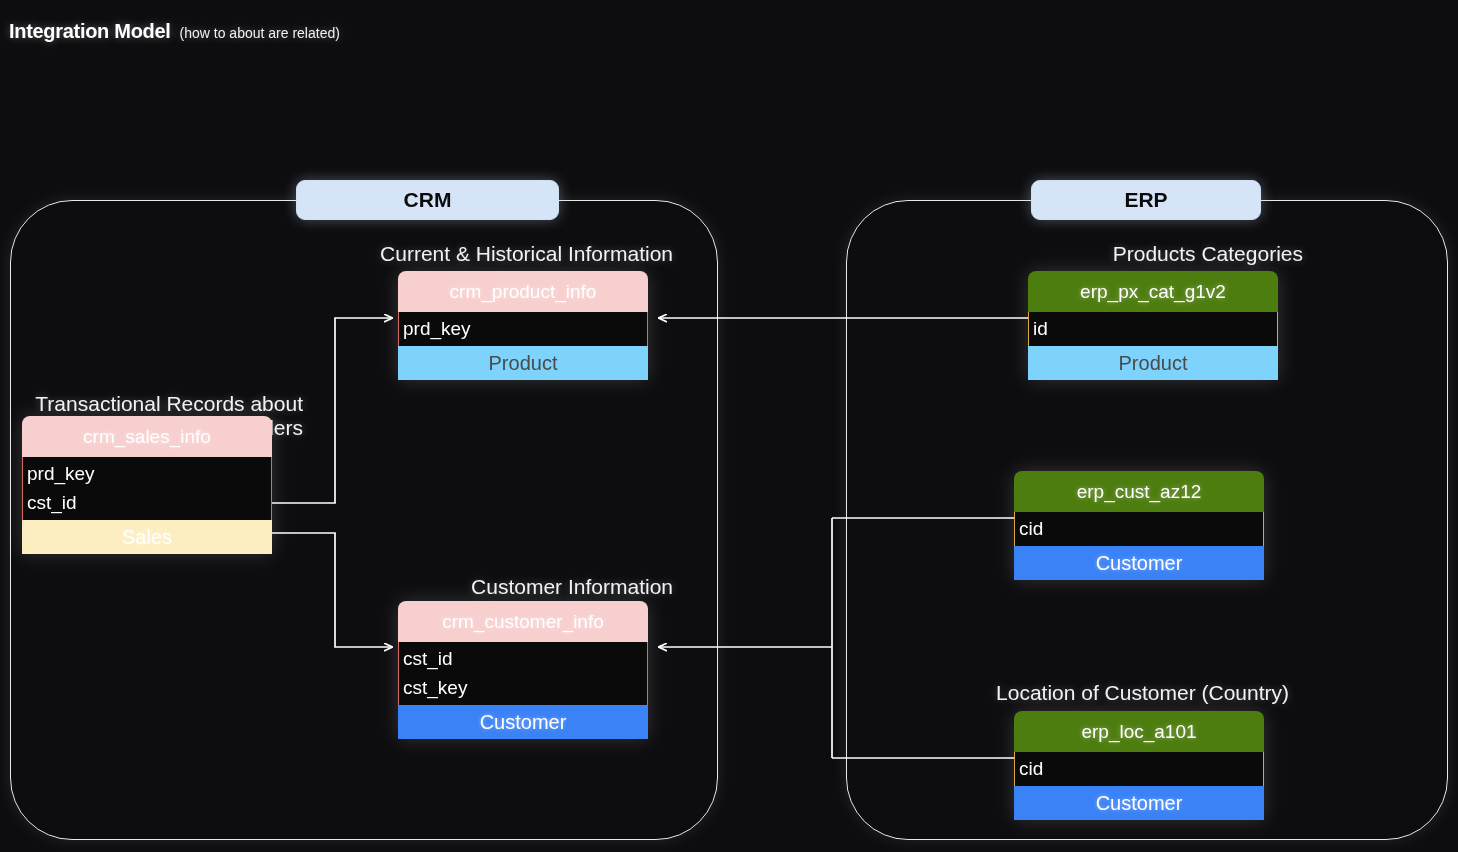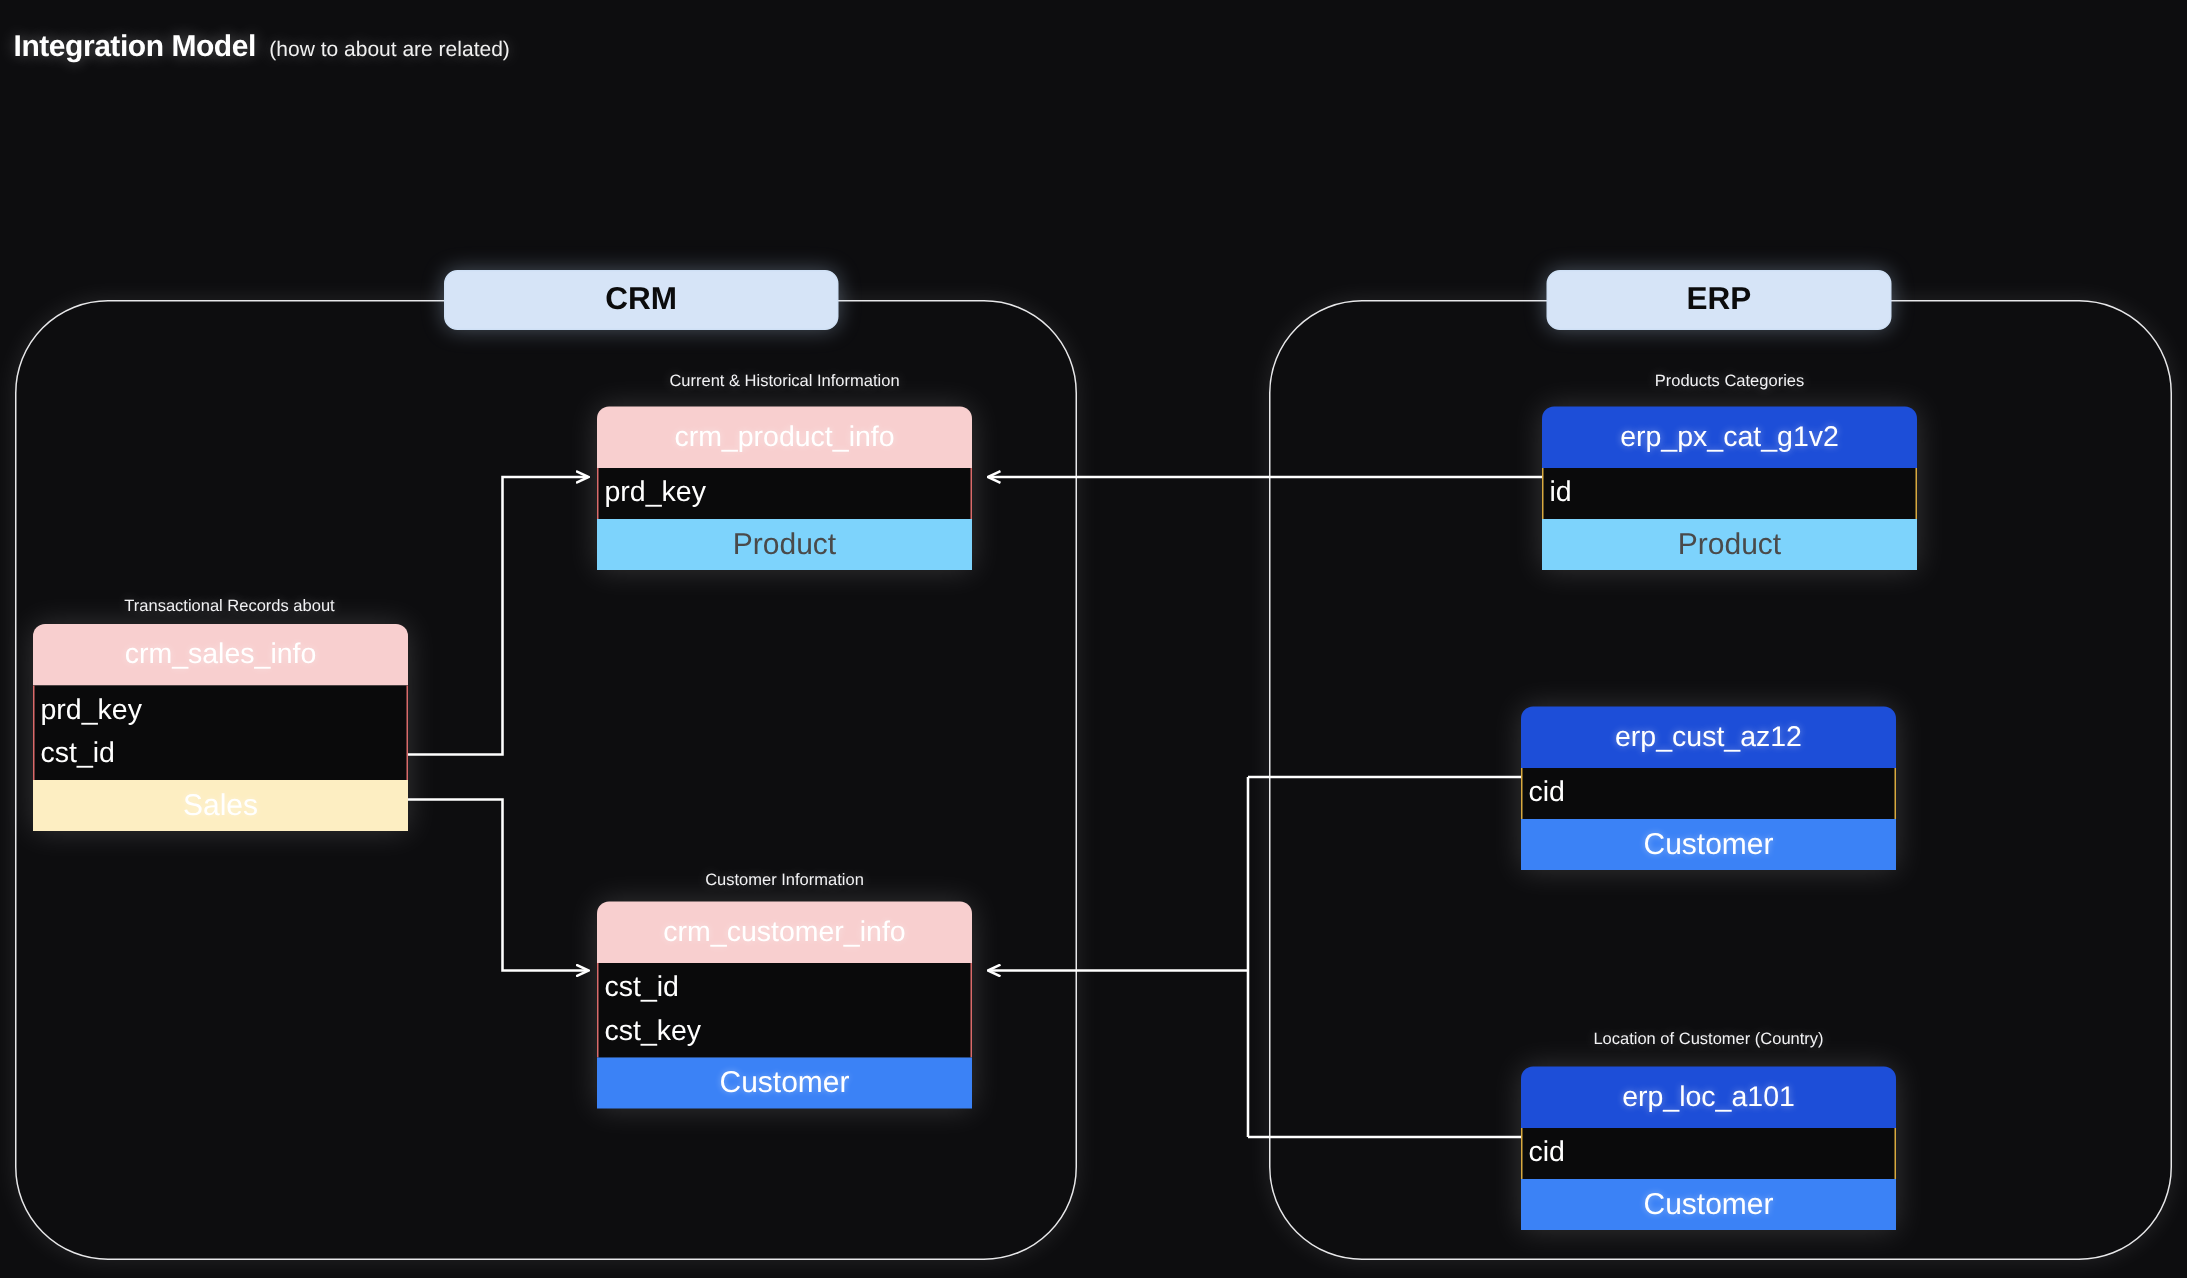--- a/index.html
+++ b/index.html
@@ -53,24 +53,24 @@
     display: flex; align-items: center; justify-content: center;
     box-shadow: 0 0 14px rgba(190,215,245,0.35);
     z-index: 6;
   }
   #badge-crm { left: 256px; top: 180px; width: 263px; margin-left: 40px; }
   #badge-erp { left: 1031px; top: 180px; width: 230px; }
 
   
   .caption {
     position: absolute;
-    font-size: 11px;
+    font-size: 21px;
     line-height: 24px;
     color: #f2f2f4;
-    text-align: center;
+    text-align: right;
     text-shadow: 0 0 8px rgba(255,255,255,0.30);
     z-index: 4;
     white-space: pre-line;
   }
 
   
   .tbl {
     position: absolute;
     width: 250px;
     z-index: 5;
@@ -99,21 +99,21 @@
   .tbl-foot {
     height: 34px;
     display: flex; align-items: center; justify-content: center;
     font-size: 20px;
   }
 
   
   .crm .tbl-head  { background: #f8cfcf; }
   .crm .tbl-body  { border: 1.3px solid #d96a6a; border-top: none; border-bottom: none; }
   
-  .erp .tbl-head  { background: #1d4ed8; }
+  .erp .tbl-head  { background: #4d7c0f; }
   .erp .tbl-body  { border: 1.3px solid #d8a93f; border-top: none; border-bottom: none; }
 
   .foot-product  { background: #7dd3fc; color: #4a4a4a; text-shadow: none; }
   .foot-sales    { background: #fdeec2; color: #ffffff; text-shadow: 0 0 4px rgba(255,255,255,0.4); }
   .foot-customer { background: #3b82f6; color: #ffffff; text-shadow: 0 0 4px rgba(255,255,255,0.4); }
 
   
   #links {
     position: absolute; left: 0; top: 0;
     width: 1458px; height: 852px;

